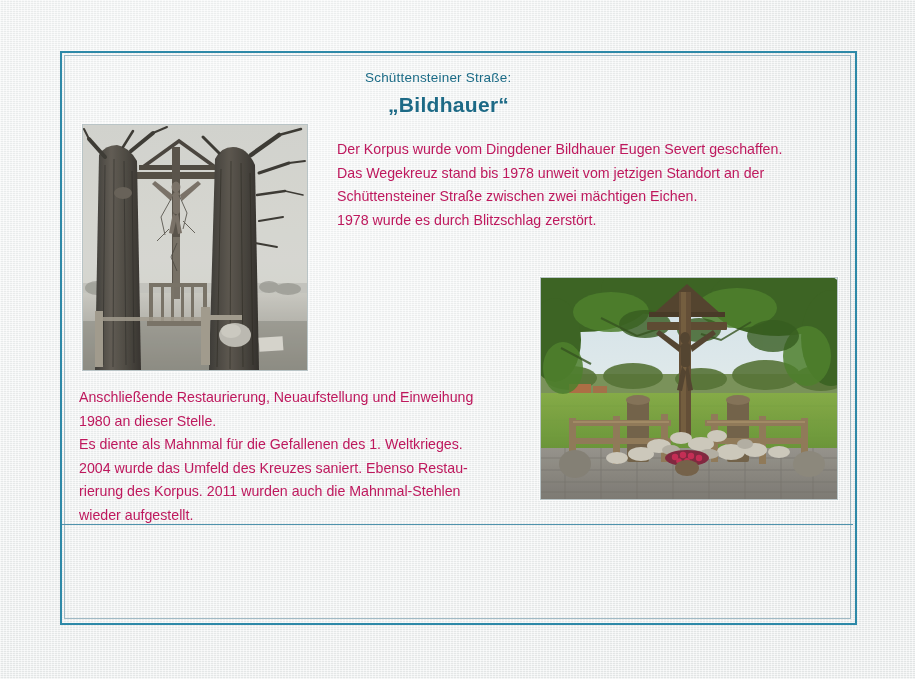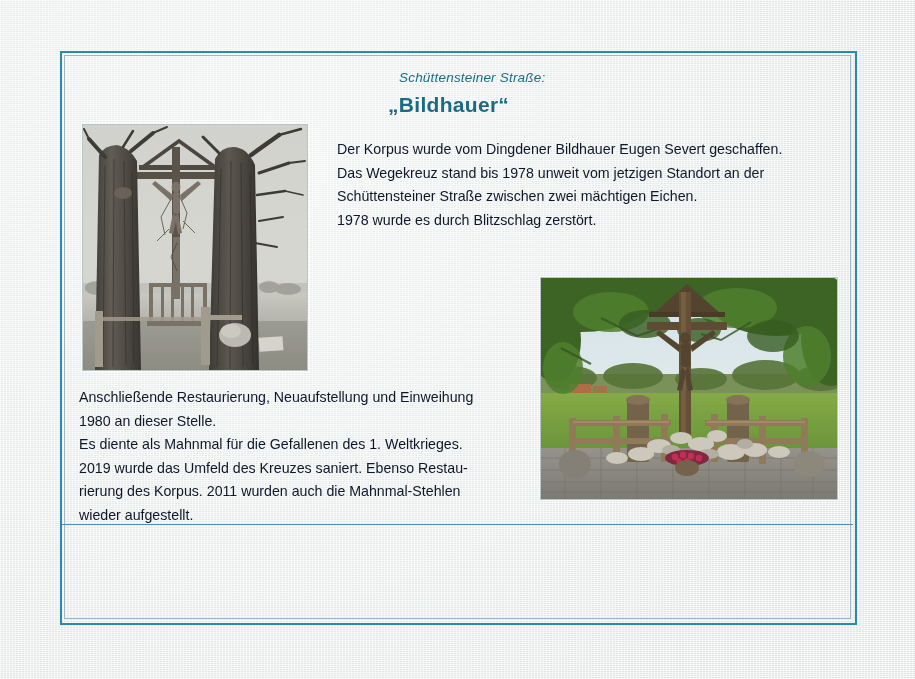--- a/index.html
+++ b/index.html
@@ -35,31 +35,31 @@
     border:1px solid #9fb9c4;
     background:transparent;
   }
   .divider{
     position:absolute;left:62px;top:524px;width:791px;height:1px;
     background:#4f93ad;
   }
 
   
   .street-line{
-    position:absolute;left:399px;top:70px;
-    font-size:13.5px;color:#1b6b86;letter-spacing:.2px;font-style:italic;
+    position:absolute;left:365px;top:70px;
+    font-size:13.5px;color:#1b6b86;letter-spacing:.2px;
   }
   .main-title{
     position:absolute;left:388px;top:93px;
     font-size:21px;font-weight:bold;color:#1d6a86;letter-spacing:.3px;
   }
 
   
   .para{
-    position:absolute;color:#0f172a;
+    position:absolute;color:#be185d;
     font-size:14.2px;line-height:23.5px;white-space:pre-line;
   }
   .para-top{left:337px;top:138px;width:520px;}
   .para-bottom{left:79px;top:386px;width:470px;}
 
   
   .photo{
     position:absolute;overflow:hidden;
     border:1px solid #b9c4c6;
     box-shadow:0 0 0 1px rgba(255,255,255,.6);
@@ -216,21 +216,21 @@
       <ellipse cx="148" cy="206" rx="10" ry="7" fill="#cbc8bf"></ellipse>
       <rect x="176" y="212" width="24" height="14" fill="#d6d3cb" transform="rotate(-4 188 219)"></rect>
 
       <rect x="0" y="0" width="224" height="245" fill="#cfd3d0" opacity=".12"></rect>
     </svg>
   </div>
 
   <div class="para para-bottom">Anschließende Restaurierung, Neuaufstellung und Einweihung
 1980 an dieser Stelle.
 Es diente als Mahnmal für die Gefallenen des 1. Weltkrieges.
-2019 wurde das Umfeld des Kreuzes saniert. Ebenso Restau-
+2004 wurde das Umfeld des Kreuzes saniert. Ebenso Restau-
 rierung des Korpus. 2011 wurden auch die Mahnmal-Stehlen
 wieder aufgestellt.</div>
 
   <div class="photo photo-new">
     <svg class="ph-canvas" viewBox="0 0 296 221" preserveAspectRatio="none">
       <defs>
         <linearGradient id="sky2" x1="0" y1="0" x2="0" y2="1">
           <stop offset="0%" stop-color="#cfe0ea"></stop>
           <stop offset="100%" stop-color="#eef4f6"></stop>
         </linearGradient>

